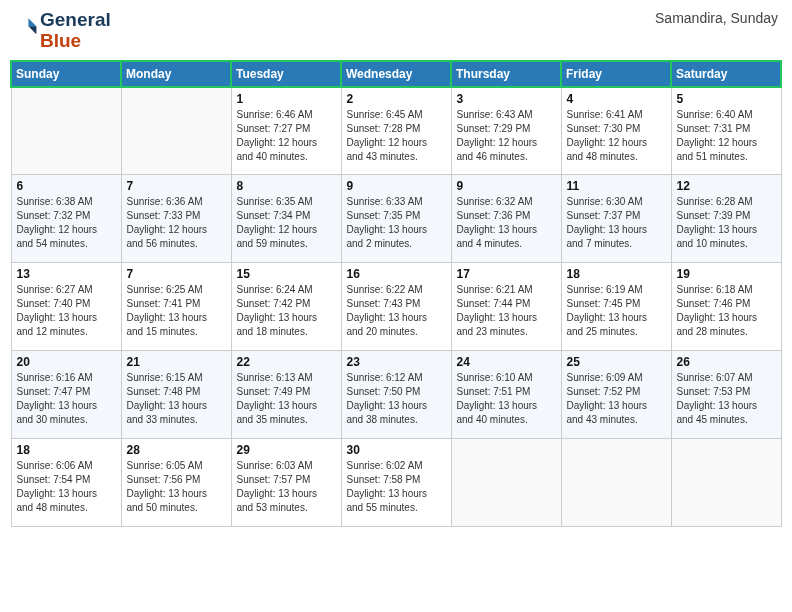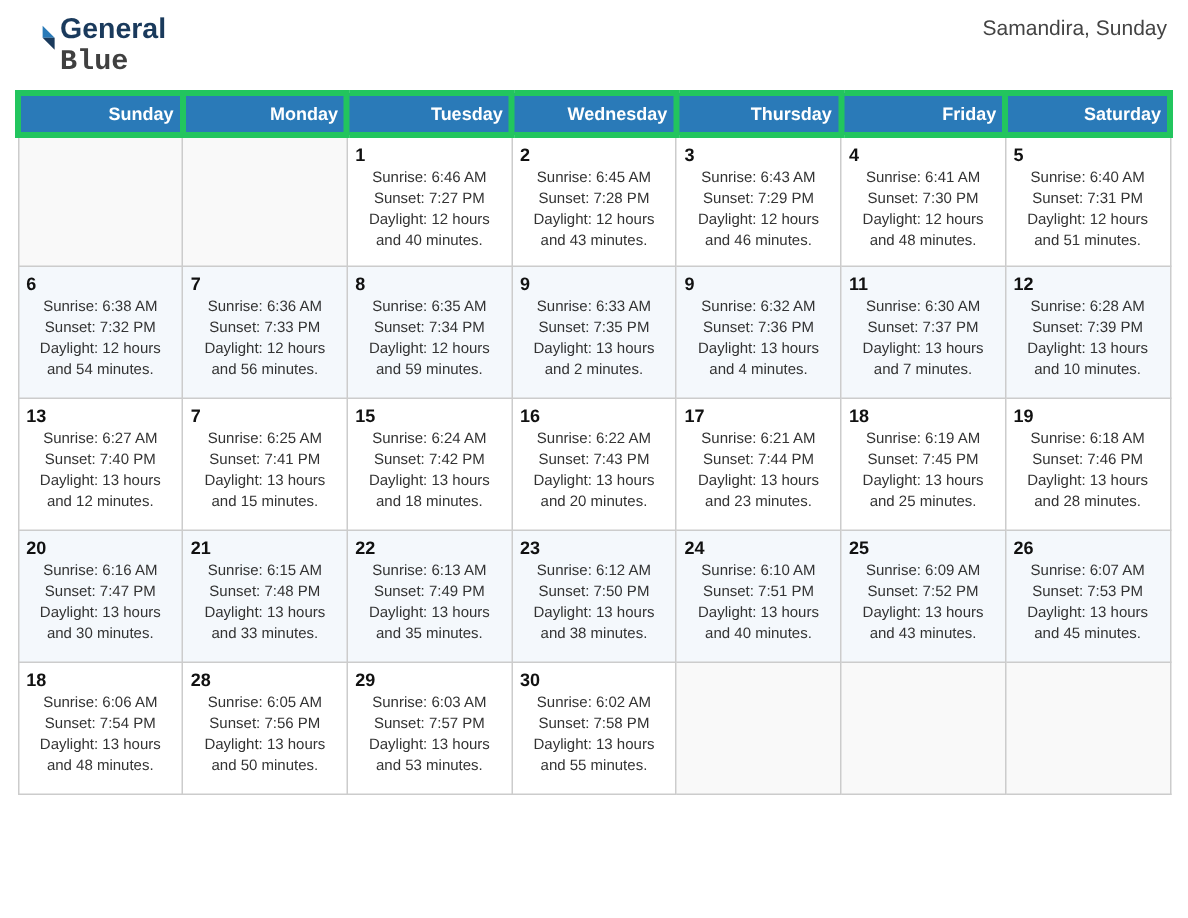--- a/index.html
+++ b/index.html
@@ -22,22 +22,21 @@
       align-items: center;
       gap: 2px;
     }
     .logo-text {
       font-size: 19px;
       font-weight: bold;
       color: #1a3a5c;
       line-height: 1.1;
     }
     .logo-text span {
-      color: #404040;
-      font-family: Liberation Mono, monospace;
+      color: #c2410c;
     }
     .logo-icon {
       width: 24px;
       height: 24px;
       margin-top: -4px;
     }
     .title-block {
       text-align: right;
     }
     .month-year {
@@ -54,22 +53,22 @@
       width: 100%;
       border-collapse: collapse;
       table-layout: fixed;
     }
     thead th {
       background-color: #2a7ab8;
       color: #fff;
       font-size: 12px;
       font-weight: bold;
       padding: 5px 4px;
-      text-align: right;
-      border: 4px solid #22c55e;
+      text-align: left;
+      border: 2px solid #22c55e;
     }
     td {
       border: 1px solid #ccc;
       vertical-align: top;
       padding: 4px 5px;
       height: 88px;
       font-size: 10.5px;
       color: #222;
       background: #fff;
     }
@@ -79,21 +78,20 @@
     .day-num {
       font-size: 12px;
       font-weight: bold;
       margin-bottom: 2px;
       color: #111;
     }
     .day-info {
       font-size: 10px;
       line-height: 1.4;
       color: #333;
-      text-align: center;
     }
     tr:nth-child(even) td {
       background: #f4f8fc;
     }
     tr:nth-child(even) td.empty {
       background: #eef3f8;
     }
   </style>
 </head>
 <body>

